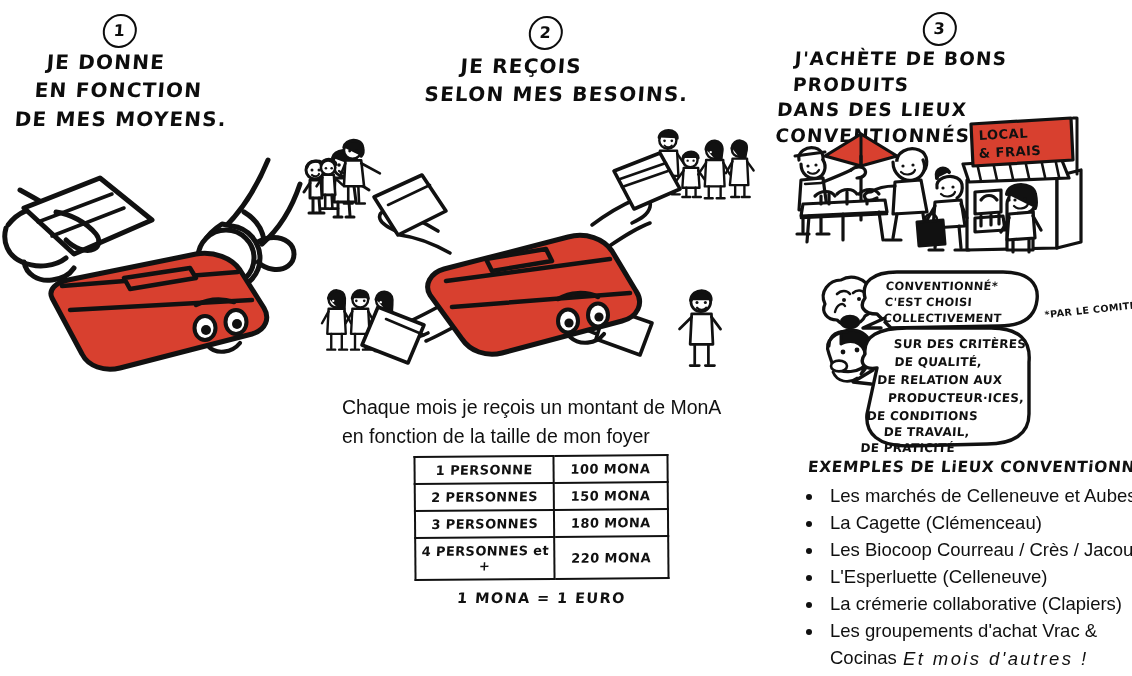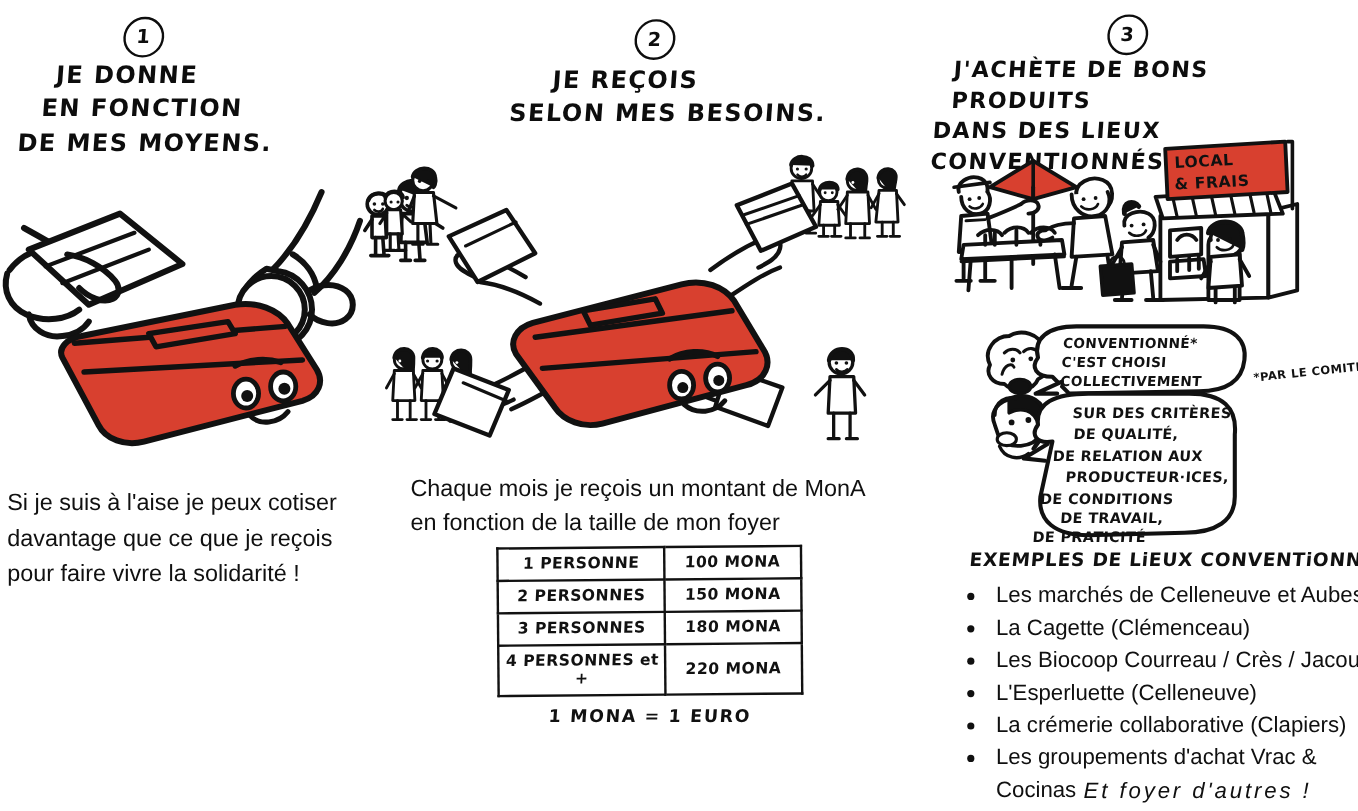--- a/index.html
+++ b/index.html
@@ -207,21 +207,20 @@
           <path d="M15 40 L26 40 L27 58 L15 58 Z" fill="#fff"></path>
           <path d="M26 42 L34 52"></path>
           <path d="M15 43 L9 52"></path>
           <path d="M18 58 L18 72 M24 58 L25 72"></path>
           <path d="M14 73 L21 73 M22 73 L29 73"></path>
         </g>
       </svg>
     </div>
 
     <div class="body-text" id="para1">
-      <p style="margin:0;">Si je suis à l'aise je peux cotiser davantage que ce que je reçois pour faire vivre la solidarité !</p>
     </div>
   </div>
 
   <div class="col" id="col2">
 
     <div id="head2" class="hand">
       <div class="circle-num">2</div>
       <div class="lines">
         <div class="l1">JE REÇOIS</div>
         <div class="l2">SELON MES BESOINS.</div>
@@ -544,16 +543,16 @@
 
     <ul id="ex-list">
       <li>Les marchés de Celleneuve et Aubes</li>
       <li>La Cagette (Clémenceau)</li>
       <li>Les Biocoop Courreau / Crès / Jacou</li>
       <li>L'Esperluette (Celleneuve)</li>
       <li>La crémerie collaborative (Clapiers)</li>
       <li>Les groupements d'achat Vrac &amp; Cocinas</li>
     </ul>
 
-    <div id="ex-more">Et foyer d'autres !</div>
+    <div id="ex-more">Et mois d'autres !</div>
   </div>
 
 </div>
 
 </body></html>

